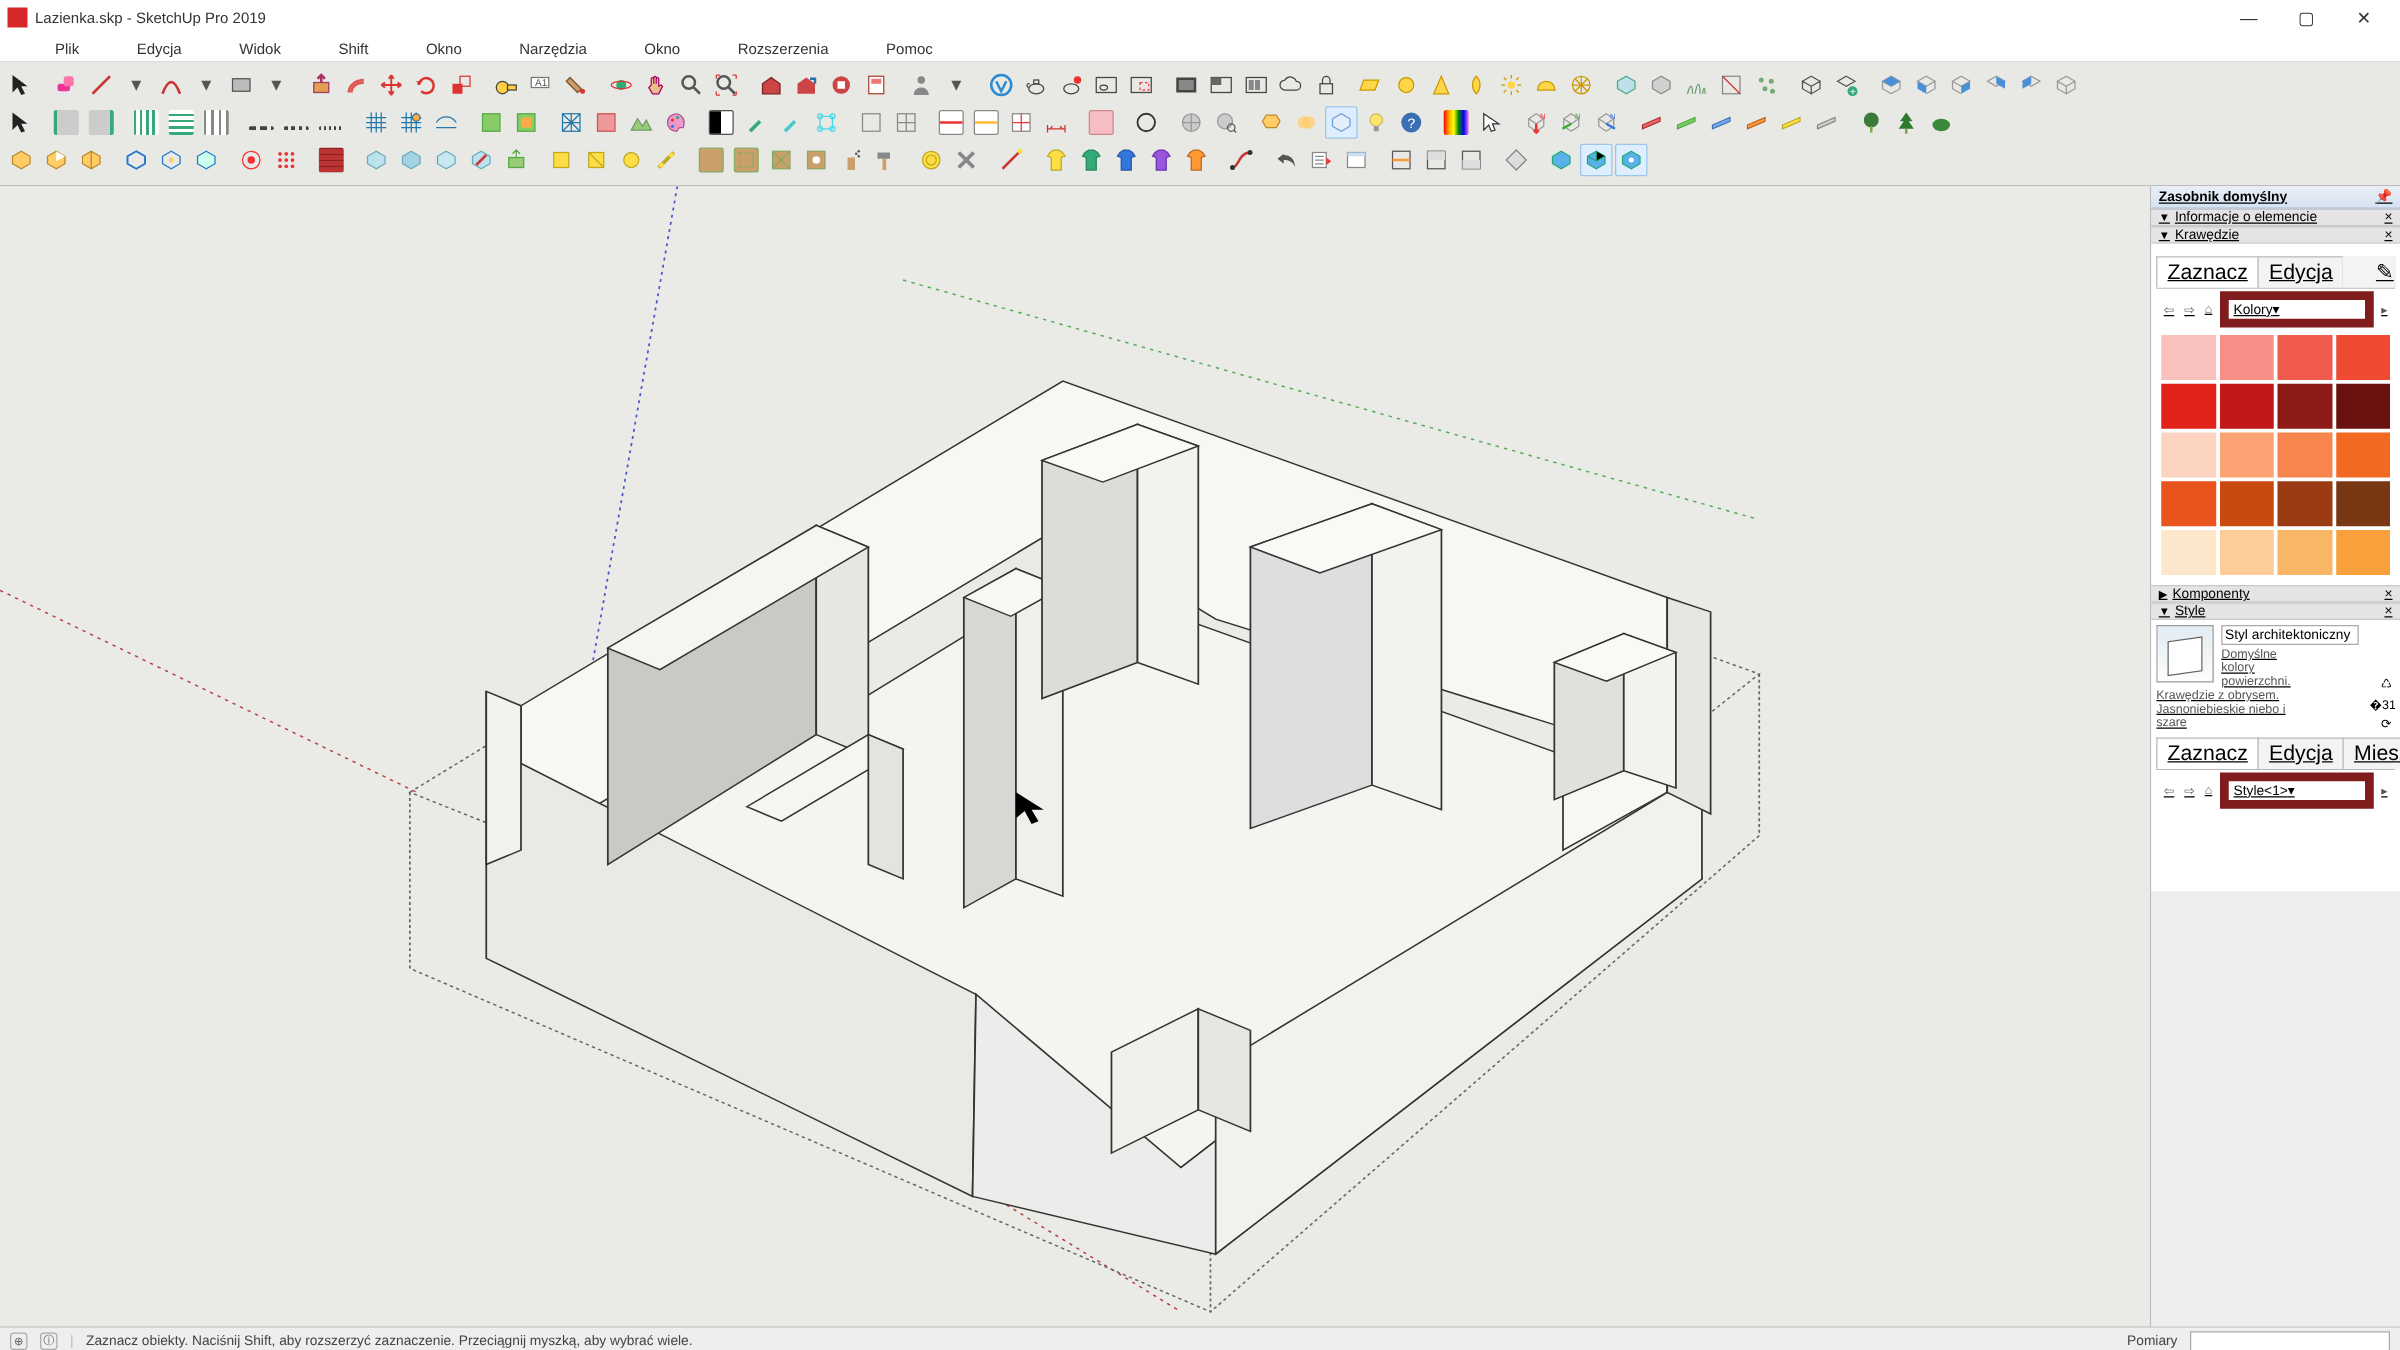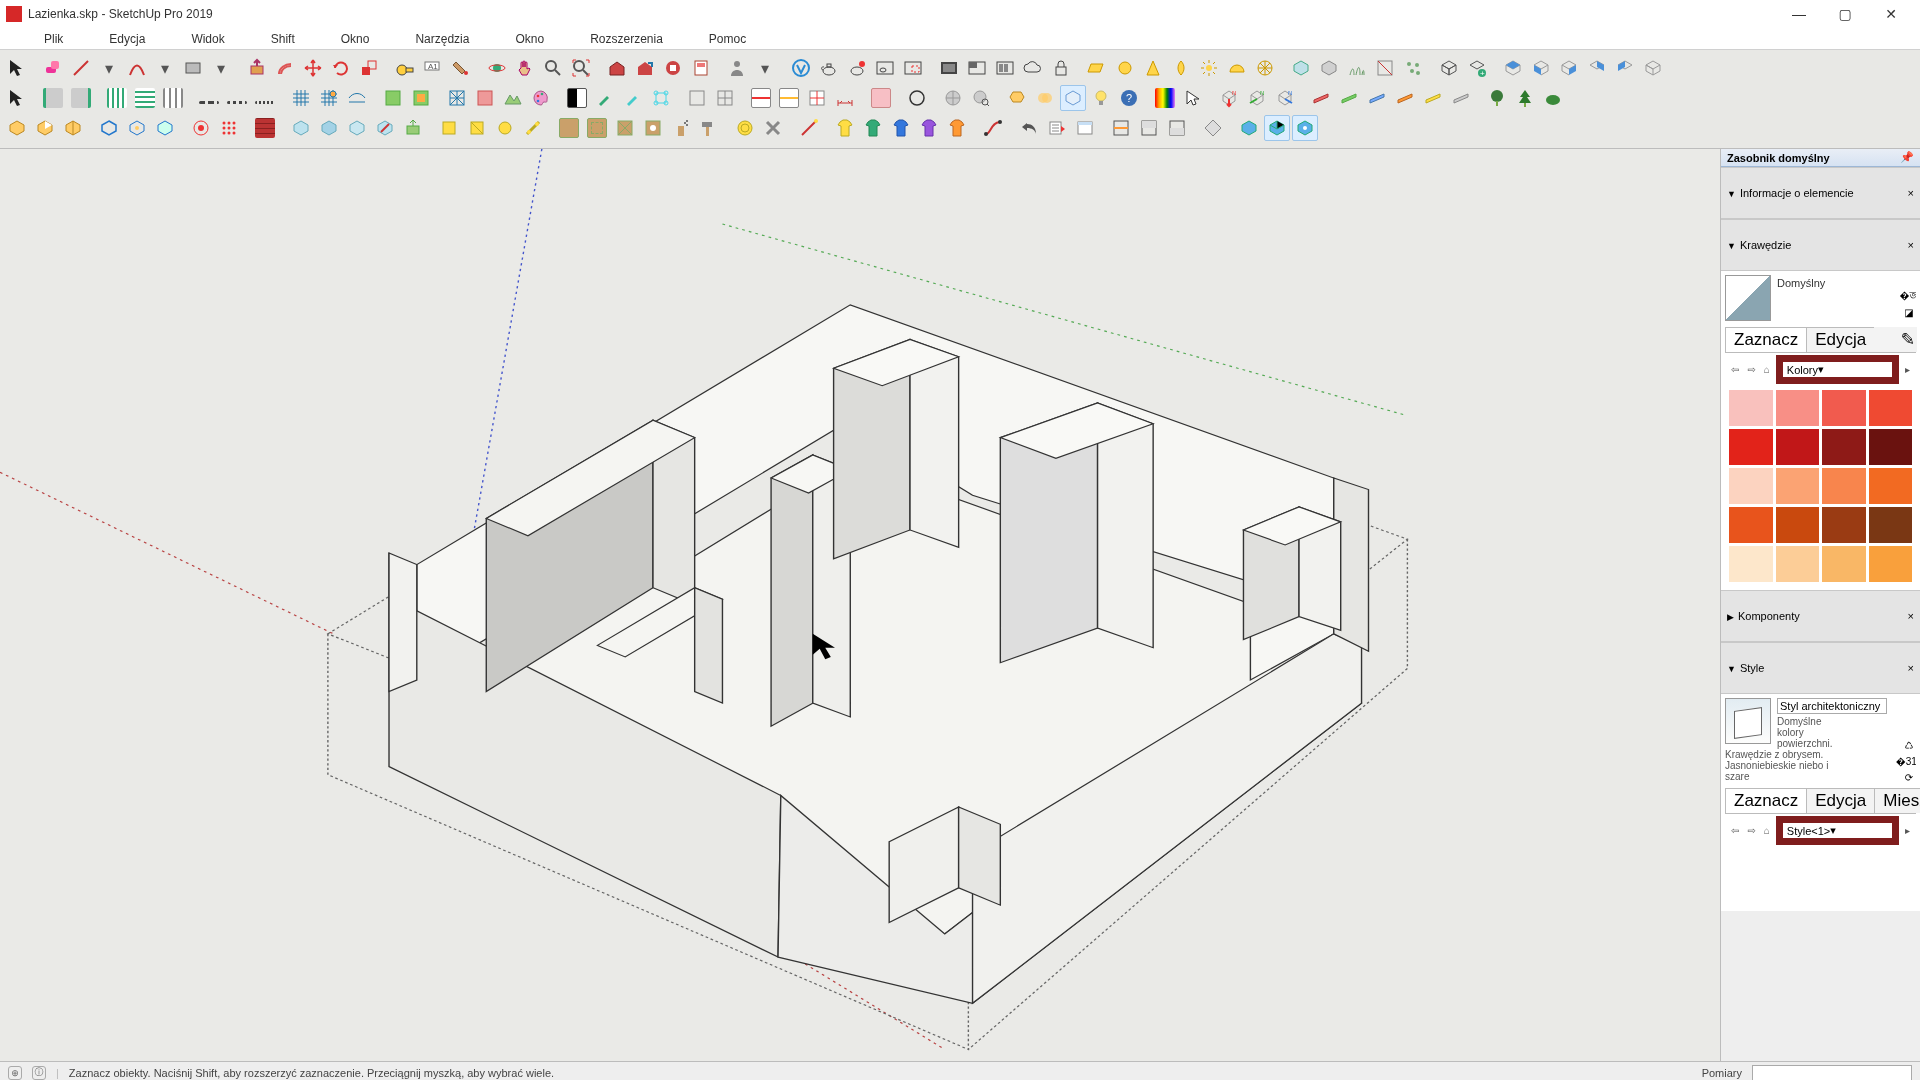--- a/index.html
+++ b/index.html
@@ -8,25 +8,25 @@
 .titlebar .appicon { width: 16px; height: 16px; background: #d62828; margin-right: 6px; display:inline-block; }
 .titlebar .spacer { flex: 1; }
 .winbtn { width: 46px; height: 28px; display: flex; align-items: center; justify-content: center; font-size: 14px; color:#333; }
 .menubar { height: 22px; background: #fff; display: flex; align-items: center; padding: 0 6px; font-size: 12px; color: #333; border-bottom:1px solid #d0d0d0;}
 .menubar span { padding: 2px 8px; margin-left: 30px; }
 .toolbars { background: #e8e8e5; border-bottom: 1px solid #bcbcbc; padding: 2px 4px 4px; }
 .tb-row { display: flex; align-items: center; gap: 2px; flex-wrap: nowrap; height: 28px; margin: 2px 0; }
 .tb-btn { width: 26px; height: 26px; display:flex; align-items:center; justify-content:center; border:1px solid transparent; border-radius:2px; font-size:16px; color:#555; }
 .tb-sep { width: 6px; }
 .tb-svg { width:20px; height:20px; }
-.workspace { position: relative; display: flex; height: calc(1080px - 28px - 22px - 96px - 22px); }
+.workspace { position: relative; display: flex; height: calc(1080px - 28px - 22px - 96px - 22px); text-decoration: underline; }
 .viewport { flex: 1; background: #eaeae7; position: relative; overflow:hidden; }
 .tray { width: 200px; background: #eee; border-left: 1px solid #bcbcbc; font-size: 11px; display:flex; flex-direction:column; }
 .tray-title { background: linear-gradient(#e9eef6,#d6e2f2); border-bottom:1px solid #9db7d6; padding:2px 6px; font-weight:bold; font-size:11px; display:flex; align-items:center; justify-content:space-between; }
-.tray-section-hdr { background: #e4e4e4; border-top:1px solid #c8c8c8; border-bottom:1px solid #c8c8c8; padding:19px 6px; font-size:11px; display:flex; align-items:center; justify-content:space-between; cursor:default; }
+.tray-section-hdr { background: #e4e4e4; border-top:1px solid #c8c8c8; border-bottom:1px solid #c8c8c8; padding:0 6px; font-size:11px; display:flex; align-items:center; justify-content:space-between; cursor:default; }
 .tray-section-hdr .tri { margin-right:4px; font-size:9px; }
 .tray-body { background:#fff; padding:4px 6px; font-size:11px; }
 .mat-preview { width:46px; height:46px; background: linear-gradient(135deg,#fff 0%,#fff 49%,#8aa5b1 50%,#8aa5b1 100%); border:1px solid #999; float:left; margin-right:6px; }
 .mat-row { display:flex; align-items:center; gap:4px; padding:2px 4px; }
 .mat-tabs { display:flex; border-bottom:1px solid #bbb; font-size:17px; }
 .mat-tabs span { padding:2px 8px; border:1px solid #bbb; border-bottom:none; background:#f3f3f3; margin-right:-1px; }
 .mat-tabs span.active { background:#fff; }
 .sel { flex:1; border:7px solid #7f1d1d; background:#fff; padding:1px 4px; font-size:11px; display:flex; align-items:center; }
 .color-grid { display:grid; grid-template-columns: repeat(4, 1fr); gap:3px; padding:4px; background:#fff; }
 .color-sw { height:36px; }
@@ -1019,28 +1019,20 @@
     <div class="tray-section-hdr">
       <span><span class="tri">▼</span><span>Informacje o elemencie</span></span>
       <span>×</span>
     </div>
 
     <div class="tray-section-hdr">
       <span><span class="tri">▼</span><span>Krawędzie</span></span>
       <span>×</span>
     </div>
     <div class="tray-body" style="padding:4px;">
-      <div style="overflow:hidden">
-        <div class="mat-preview"></div>
-        <div style="font-size:11px;color:#333;padding-top:2px">Domyślny</div>
-        <div style="float:right;display:flex;flex-direction:column;gap:2px">
-          <span class="side-ic">�জ</span>
-          <span class="side-ic">◪</span>
-        </div>
-      </div>
       <div style="clear:both;height:6px"></div>
       <div class="mat-tabs">
         <span class="active">Zaznacz</span>
         <span>Edycja</span>
         <span style="flex:1;border:none"></span>
         <span style="border:none;padding:2px">✎</span>
       </div>
       <div class="mat-row">
         <span class="nav-btn">⇦</span>
         <span class="nav-btn">⇨</span>

